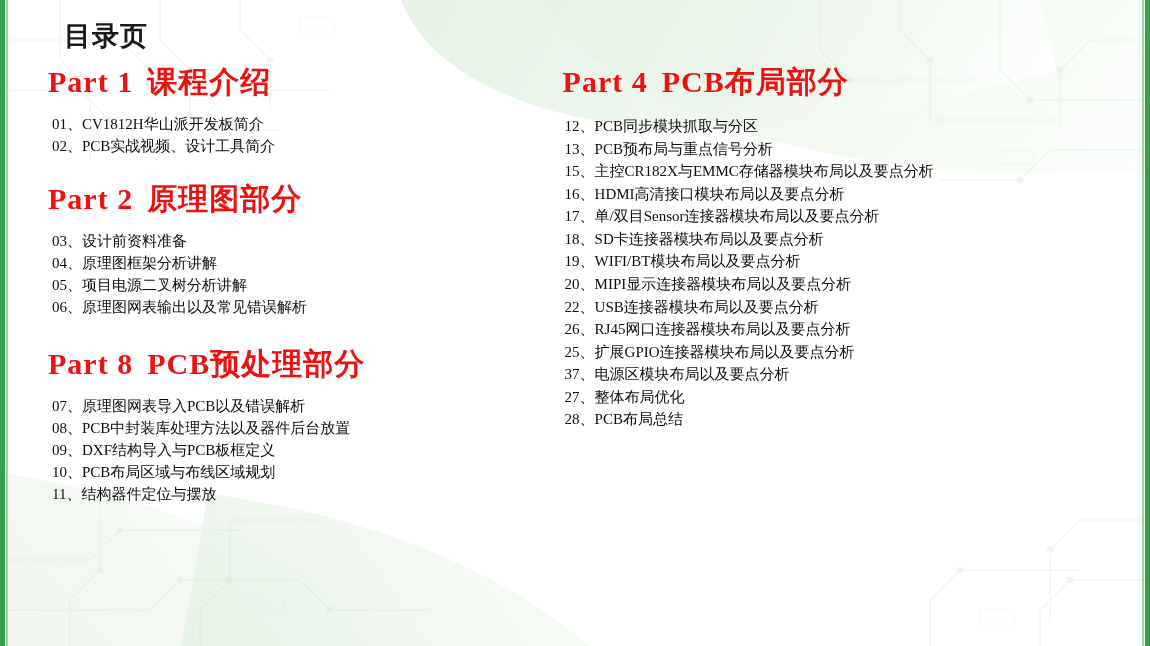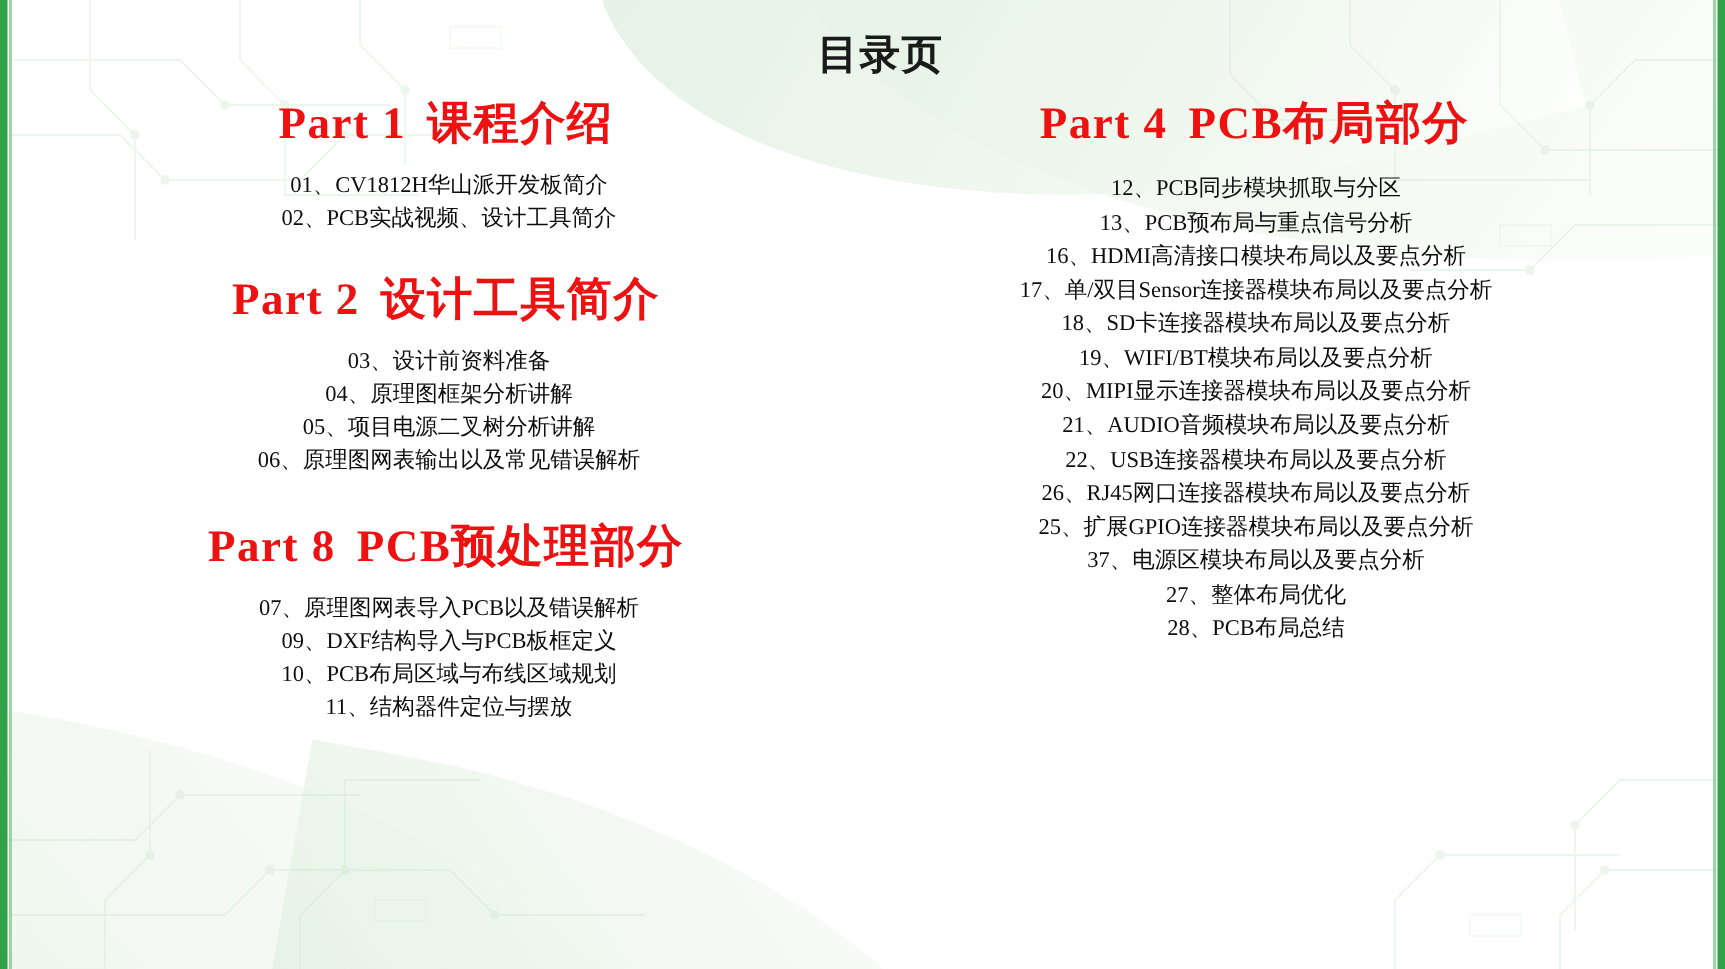--- a/index.html
+++ b/index.html
@@ -94,21 +94,20 @@
   .edge-right::after { right: 6px; }
 
   
   .page {
     position: relative;
     z-index: 2;
     width: 1150px;
     height: 646px;
     box-sizing: border-box;
     padding: 14px 40px 10px 48px;
-    text-align: center;
   }
 
   .page-title {
     font-family: "Liberation Sans", sans-serif;
     font-weight: bold;
     font-size: 27px;
     color: #1a1a1a;
     letter-spacing: 1px;
     margin: 4px 0 6px 16px;
   }
@@ -227,53 +226,54 @@
 
       <div class="block blk1">
         <div class="part-heading"><span>Part 1</span><span class="sp"></span><span>课程介绍</span></div>
         <ul class="items">
           <li>01、CV1812H华山派开发板简介</li>
           <li>02、PCB实战视频、设计工具简介</li>
         </ul>
       </div>
 
       <div class="block blk2">
-        <div class="part-heading"><span>Part 2</span><span class="sp"></span><span>设计工具简介</span></div>
+        <div class="part-heading"><span>Part 2</span><span class="sp"></span><span>原理图部分</span></div>
         <ul class="items">
           <li>03、设计前资料准备</li>
           <li>04、原理图框架分析讲解</li>
           <li>05、项目电源二叉树分析讲解</li>
           <li>06、原理图网表输出以及常见错误解析</li>
         </ul>
       </div>
 
       <div class="block blk3">
         <div class="part-heading"><span>Part 8</span><span class="sp"></span><span>PCB预处理部分</span></div>
         <ul class="items">
           <li>07、原理图网表导入PCB以及错误解析</li>
+          <li>08、PCB中封装库处理方法以及器件后台放置</li>
           <li>09、DXF结构导入与PCB板框定义</li>
           <li>10、PCB布局区域与布线区域规划</li>
           <li>11、结构器件定位与摆放</li>
         </ul>
       </div>
 
     </div>
 
     <div class="col-right">
       <div class="block blk4">
         <div class="part-heading"><span>Part 4</span><span class="sp"></span><span>PCB布局部分</span></div>
         <ul class="items">
           <li>12、PCB同步模块抓取与分区</li>
           <li>13、PCB预布局与重点信号分析</li>
+          <li>15、主控CR182X与EMMC存储器模块布局以及要点分析</li>
           <li>16、HDMI高清接口模块布局以及要点分析</li>
           <li>17、单/双目Sensor连接器模块布局以及要点分析</li>
           <li>18、SD卡连接器模块布局以及要点分析</li>
           <li>19、WIFI/BT模块布局以及要点分析</li>
           <li>20、MIPI显示连接器模块布局以及要点分析</li>
-          <li>21、AUDIO音频模块布局以及要点分析</li>
           <li>22、USB连接器模块布局以及要点分析</li>
           <li>26、RJ45网口连接器模块布局以及要点分析</li>
           <li>25、扩展GPIO连接器模块布局以及要点分析</li>
           <li>37、电源区模块布局以及要点分析</li>
           <li>27、整体布局优化</li>
           <li>28、PCB布局总结</li>
         </ul>
       </div>
     </div>
 

